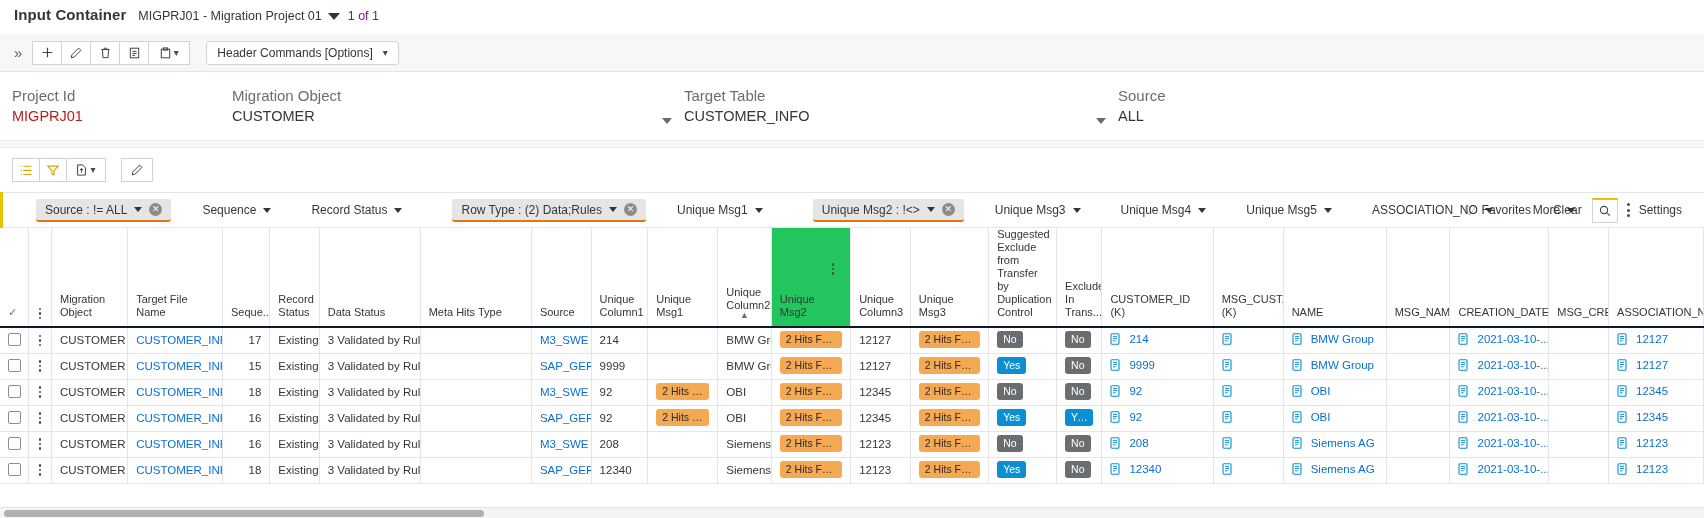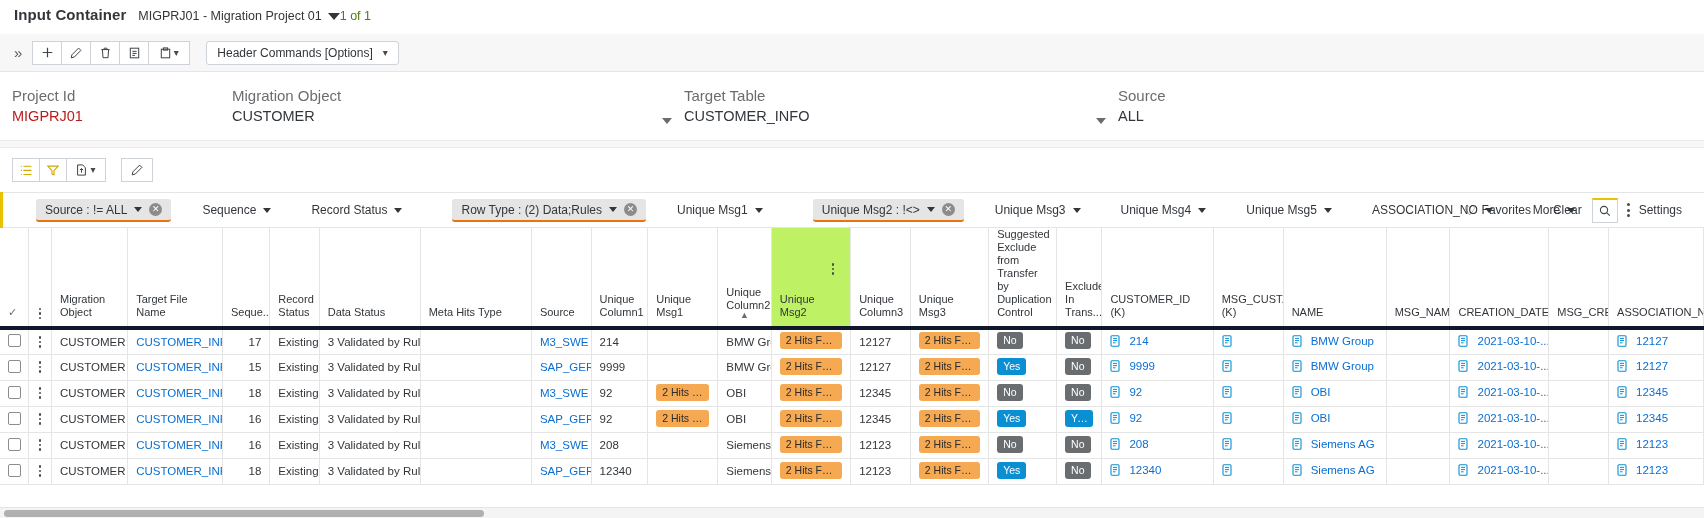--- a/index.html
+++ b/index.html
@@ -16,21 +16,21 @@
   
   .titlebar {
     height: 34px; padding: 6px 14px 0 14px;
     display: flex; align-items: baseline; gap: 12px;
     background: #fff;
   }
   .app-title { font-size: 15px; font-weight: 700; letter-spacing: .1px; color:#32363a; white-space:nowrap; }
   .subtitle { font-size: 12.5px; color: #32363a; white-space:nowrap; }
   .caret-sm { display:inline-block; width:0;height:0; margin-left:6px;
     border-left:6px solid transparent;border-right:6px solid transparent;border-top:7px solid #32363a; vertical-align: middle;}
-  .count { font-size: 12.5px; color:#4d7c0f; margin-left:0; white-space:nowrap;}
+  .count { font-size: 12.5px; color:#701a75; margin-left:8px; white-space:nowrap;}
 
   
   .toolbar {
     height: 38px; display:flex; align-items:center; gap:0; padding: 0 12px;
     background:#f7f7f7; border-bottom:1px solid #e5e5e5;
   }
   .chev-btn { color:#5b5b5b; font-size:15px; padding:0 10px 0 2px; cursor:pointer; line-height:1; }
   .btn-group { display:flex; }
   .tb-btn {
     width:30px; height:24px; background:#fff; border:1px solid #cdd3d8;
@@ -96,23 +96,23 @@
   .tablewrap { flex:1; overflow:hidden; position:relative; background:#fff; }
   table.grid { border-collapse:collapse; table-layout:fixed; width:1704px; }
   table.grid th, table.grid td {
     border-right:1px solid #e5e5e5; border-bottom:1px solid #e5e5e5;
     font-size:11.5px; color:#32363a; padding:0 8px; text-align:left;
     overflow:hidden; white-space:nowrap; vertical-align:middle;
   }
   table.grid thead th {
     height:74px; vertical-align:bottom; padding-bottom:7px;
     font-weight:400; font-size:11px; line-height:13px; white-space:normal;
-    border-bottom:4px solid #0f172a; background:#fff;
-  }
-  table.grid thead th.selected-col { background:#bef264; }
+    border-bottom:2px solid #0f172a; background:#fff;
+  }
+  table.grid thead th.selected-col { background:#22c55e; }
   table.grid tbody td { height:26px; }
   table.grid td.num, table.grid th.num { text-align:right; }
   .lnk { color:#0a6ed1; }
   .chk {
     width:13px;height:13px;border:1px solid #8c8c8c;border-radius:2px;display:inline-block;background:#fff;cursor:pointer;
   }
   .rowdots { display:flex;flex-direction:column;gap:2px;align-items:center;cursor:pointer;}
   .rowdots i{width:2.5px;height:2.5px;border-radius:50%;background:#4a4a4a;display:block;}
   .tag {
     display:inline-block; padding:2px 6px; border-radius:3px; font-size:10.5px;

